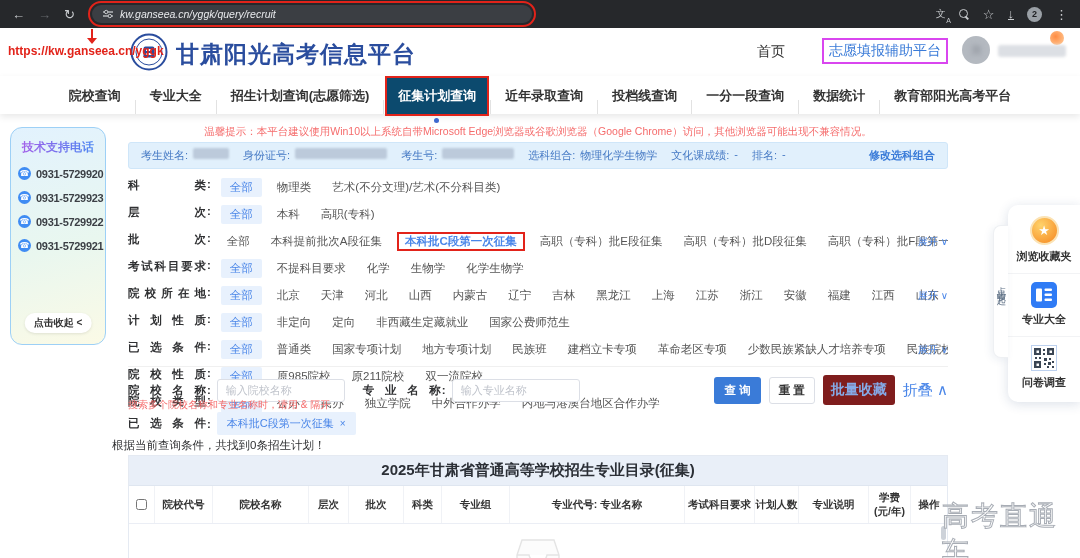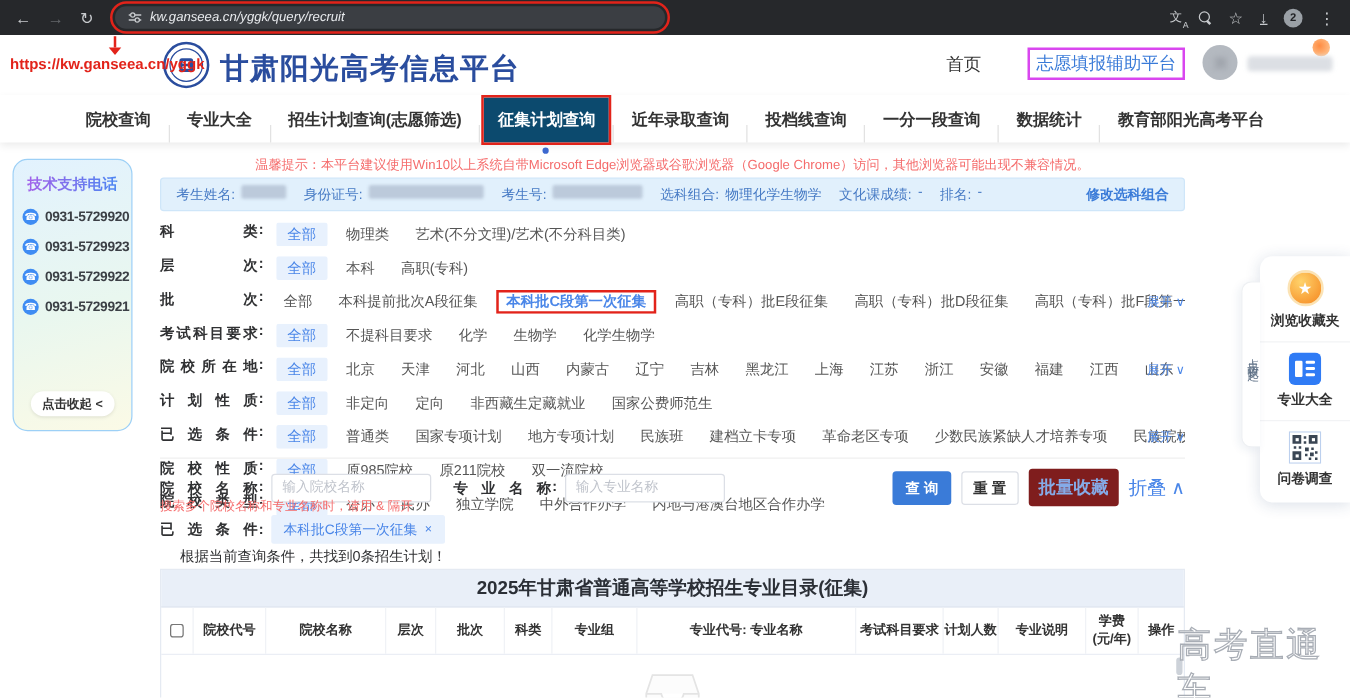--- a/index.html
+++ b/index.html
@@ -88,21 +88,21 @@
   .btn-query{background:#3a7bd8;color:#fff;font-size:11.5px;font-weight:bold;padding:6px 10px;border-radius:3px;border:none;cursor:pointer;}
   .btn-reset{background:#fff;color:#333;border:1px solid #dcdfe6;font-size:11.5px;font-weight:bold;padding:5px 9px;border-radius:3px;cursor:pointer;}
   .btn-fav{background:#7f1d1d;color:#85abe8;font-size:14px;font-weight:bold;padding:6px 8px;border-radius:3px;border:none;cursor:pointer;}
   .fold-link{color:#4a86e8;font-size:15px;cursor:pointer;white-space:nowrap;}
   .search-tip{position:absolute;top:398px;left:128px;color:#f56c6c;font-size:10px;}
   .selected-row{position:absolute;top:412px;left:128px;width:820px;display:flex;align-items:center;}
   .sel-tag{background:#e8f1fd;color:#4a86e8;font-size:11px;padding:4px 10px;border-radius:2px;
     display:inline-flex;align-items:center;gap:6px;cursor:pointer;}
   .sel-tag .x{font-size:10px;}
 
-  .result-text{position:absolute;top:438px;left:144px;font-size:11.5px;color:#303133;}
+  .result-text{position:absolute;top:438px;left:112px;font-size:11.5px;color:#303133;}
 
   
   .table-wrap{position:absolute;top:455px;left:128px;width:820px;border:1px solid #e5eaf2;background:#fff;}
   .table-title{height:30px;background:#e9eff8;display:flex;align-items:center;justify-content:center;
     font-size:15px;font-weight:bold;color:#2b2f36;border-bottom:1px solid #dfe6f0;}
   .thead{display:flex;height:38px;border-bottom:1px solid #ebeef5;}
   .th{display:flex;align-items:center;justify-content:center;font-size:10.5px;font-weight:bold;color:#333;
     border-right:1px solid #f0f2f6;text-align:center;white-space:pre-line;line-height:1.3;flex:none;}
   .th:last-child{border-right:none;}
   .th input{width:11px;height:11px;cursor:pointer;}

